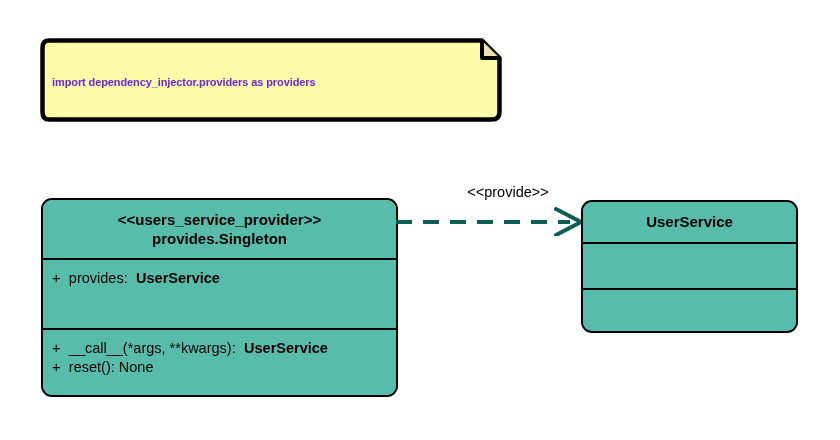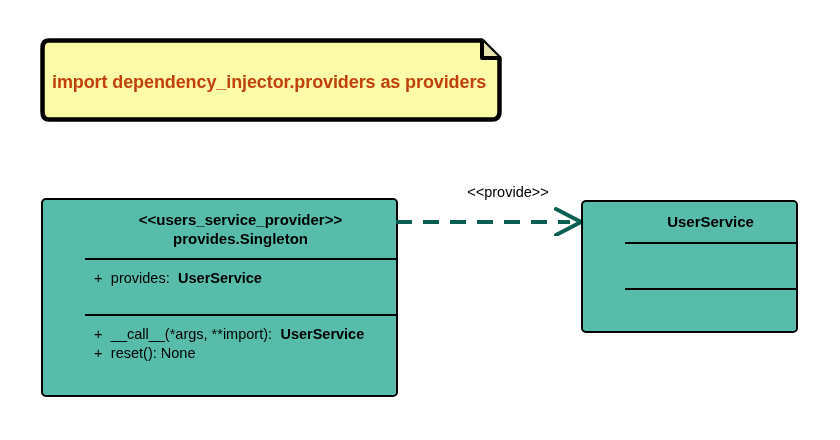--- a/index.html
+++ b/index.html
@@ -35,36 +35,35 @@
     left: 0;
     top: 0;
     width: 462px;
     height: 84px;
     display: flex;
     align-items: center;
     justify-content: flex-start;
     box-sizing: border-box;
     padding-left: 12px;
     padding-top: 4px;
-    font-size: 18px;
+    font-size: 11px;
     font-weight: bold;
-    color: #c2410c;
+    color: #6d28d9;
     letter-spacing: -0.1px;
     white-space: nowrap;
   }
 
   
   .uml-box {
     position: absolute;
     box-sizing: border-box;
     background: #57bcaa;
     border: 2.5px solid #000000;
-    border-radius: 5px;
+    border-radius: 11px;
     overflow: hidden;
-    padding-left: 42px;
   }
   .compartment {
     box-sizing: border-box;
     background: #57bcaa;
     position: relative;
   }
   .compartment + .compartment {
     border-top: 2.5px solid #000000;
   }
   .comp-header {
@@ -88,21 +87,21 @@
   .comp-body b { font-weight: bold; }
 
   
   #provider-box {
     left: 41px;
     top: 198px;
     width: 357px;
     height: 199px;
   }
   #provider-box .c1 { height: 58px; }
-  #provider-box .c2 { height: 56px; }
+  #provider-box .c2 { height: 70px; }
   #provider-box .c3 { height: 80px; }
 
   
   #service-box {
     left: 581px;
     top: 200px;
     width: 217px;
     height: 133px;
   }
   #service-box .c1 { height: 40px; }
@@ -160,21 +159,21 @@
       <div class="row">
         <span>+</span>
         <span style="margin-left: 0.3em;">provides:</span>
         <b style="margin-left: 0.3em;">UserService</b>
       </div>
     </div>
 
     <div class="compartment c3 comp-body">
       <div class="row">
         <span>+</span>
-        <span style="margin-left: 0.3em;">__call__(*args, **import):</span>
+        <span style="margin-left: 0.3em;">__call__(*args, **kwargs):</span>
         <b style="margin-left: 0.3em;">UserService</b>
       </div>
       <div class="row">
         <span>+</span>
         <span style="margin-left: 0.3em; text-align: right;">reset(): None</span>
       </div>
     </div>
   </div>
 
   <div class="connector">

